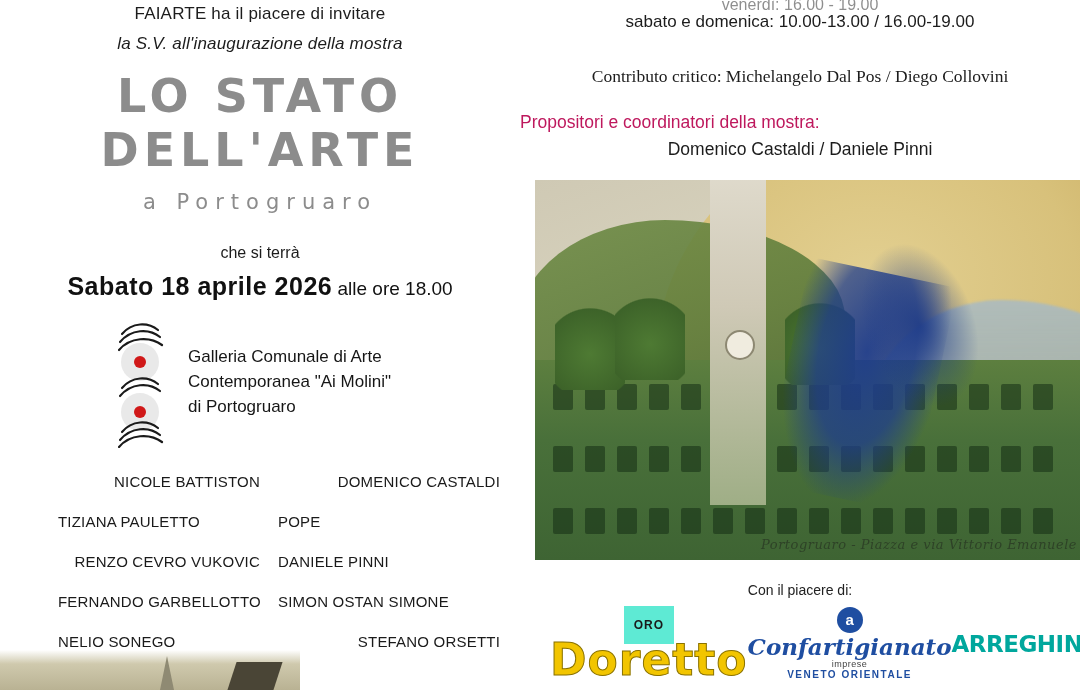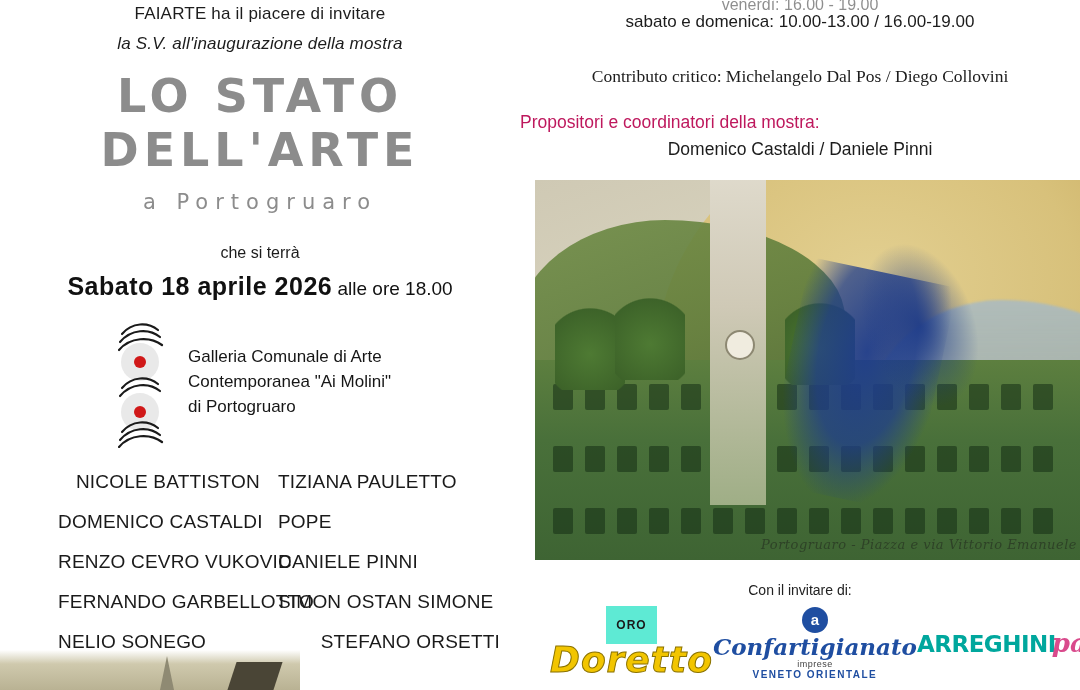--- a/index.html
+++ b/index.html
@@ -120,21 +120,21 @@
   .artists {
     position: absolute;
     top: 462px;
     left: 58px;
     width: 460px;
     display: grid;
     grid-template-columns: 220px 240px;
     row-gap: 0px;
   }
   .artist {
-    font-size: 19px;
+    font-size: 15px;
     line-height: 40px;
     color: #1a1a1a;
     white-space: nowrap;
     letter-spacing: 0.2px;
   }
   .artist.col-a { text-align: right; padding-right: 18px; }
   .artist.col-b { text-align: left; }
 
   
   .right-col {
@@ -347,22 +347,21 @@
     font-size: 12px;
     letter-spacing: 1px;
     padding: 12px 10px;
     border-radius: 0;
     margin-bottom: -4px;
     align-self: center;
   }
   .sp-doretto {
     font-family: "DejaVu Sans", sans-serif;
     font-weight: bold;
-    font-style: italic;
-    font-size: 36px;
+    font-size: 44px;
     color: #f2c500;
     -webkit-text-stroke: 1px #8a7200;
     letter-spacing: 1px;
     line-height: 40px;
   }
   .sp-conf-mark {
     width: 26px; height: 26px;
     border-radius: 50%;
     background: #1f4ea1;
     color: #fff;
@@ -488,22 +487,22 @@
       </div>
       <div class="venue-text">
         <div>Galleria Comunale di Arte</div>
         <div>Contemporanea "Ai Molini"</div>
         <div>di Portogruaro</div>
       </div>
     </div>
 
     <div class="artists">
       <div class="artist col-a">NICOLE BATTISTON</div>
+      <div class="artist col-a">DOMENICO CASTALDI</div>
       <div class="artist col-b">TIZIANA PAULETTO</div>
-      <div class="artist col-a">DOMENICO CASTALDI</div>
       <div class="artist col-b">POPE</div>
       <div class="artist col-a">RENZO CEVRO VUKOVIC</div>
       <div class="artist col-b">DANIELE PINNI</div>
       <div class="artist col-a">FERNANDO GARBELLOTTO</div>
       <div class="artist col-b">SIMON OSTAN SIMONE</div>
       <div class="artist col-b">NELIO SONEGO</div>
       <div class="artist col-a">STEFANO ORSETTI</div>
     </div>
 
     <div class="bottom-left-photo">
@@ -590,21 +589,21 @@
       <div class="art-tree" style="left:20px;"></div>
       <div class="art-tree" style="left:80px; bottom:180px;"></div>
       <div class="art-tree" style="left:250px; bottom:175px;"></div>
 
       <div class="art-blue-stroke"></div>
       <div class="art-blue-stroke2"></div>
 
       <div class="art-caption">Portogruaro - Piazza e via Vittorio Emanuele</div>
     </div>
 
-    <div class="sponsor-title">Con il invitare di:</div>
+    <div class="sponsor-title">Con il piacere di:</div>
 
     <div class="sponsor-row">
 
       <div class="sp">
         <div class="sp-doretto-top">ORO</div>
         <div class="sp-doretto">Doretto</div>
       </div>
 
       <div class="sp">
         <div class="sp-conf-mark">a</div>

